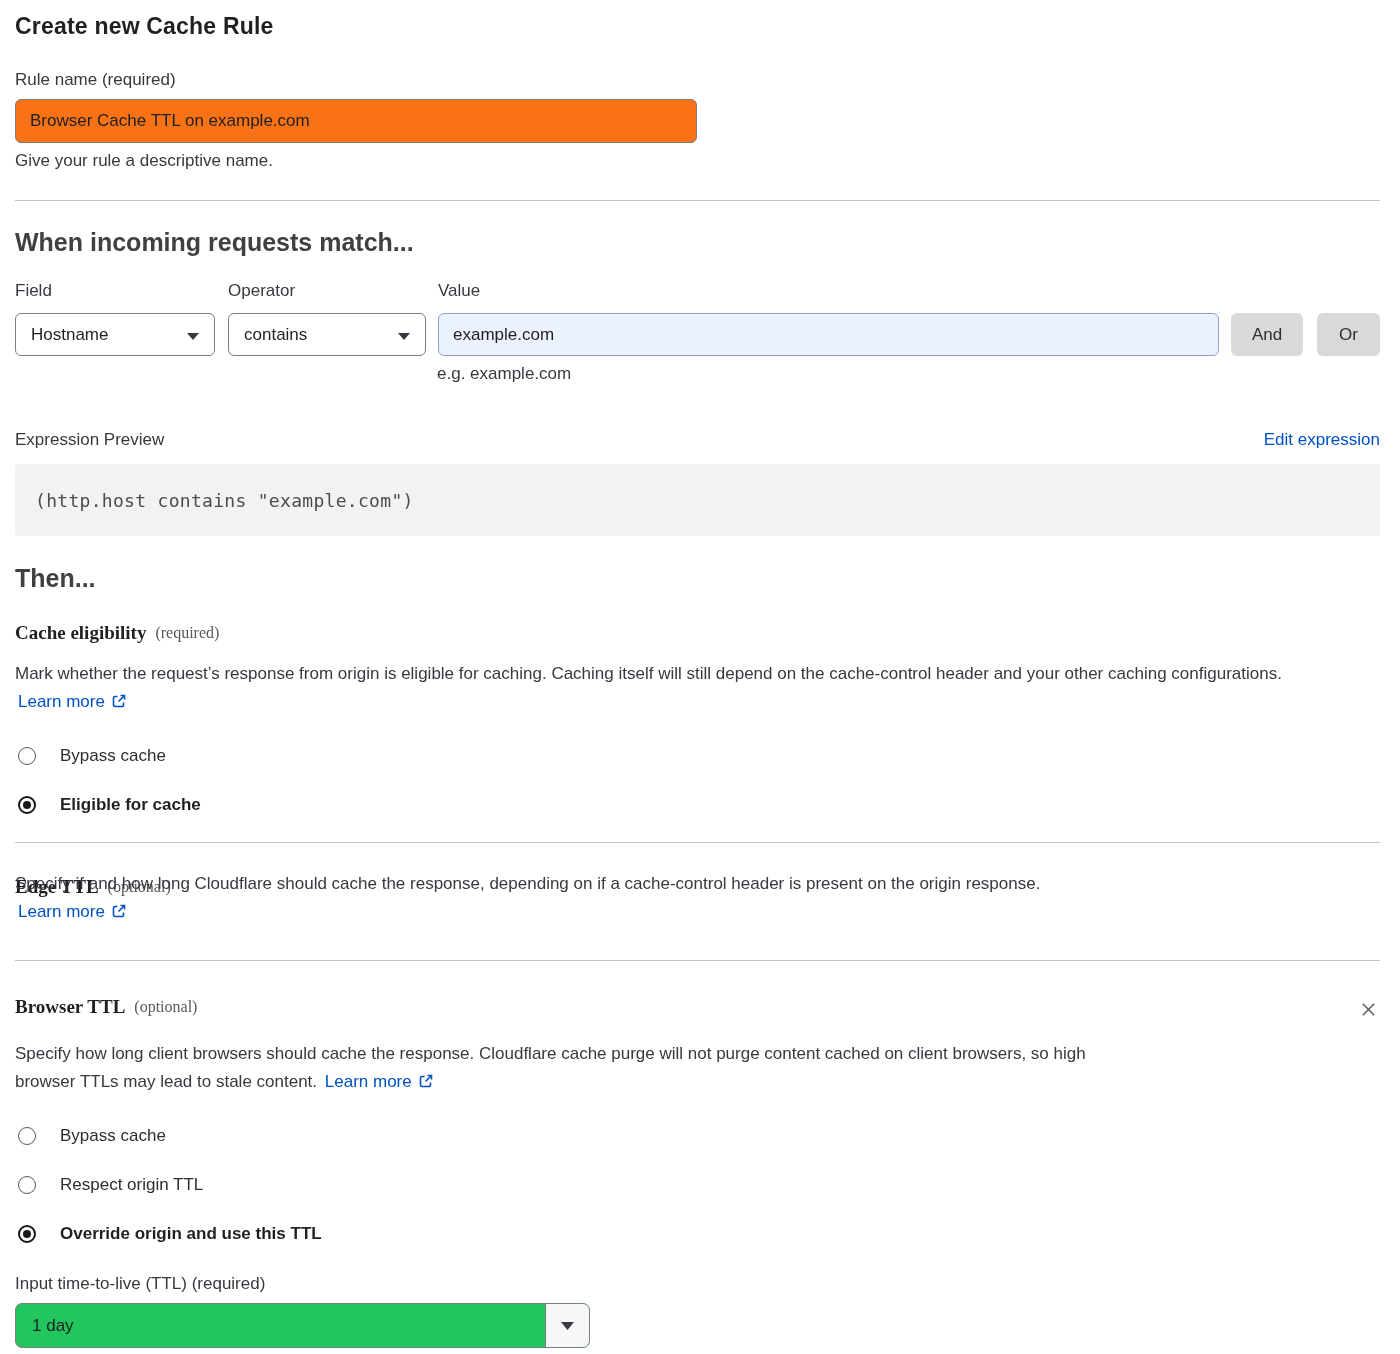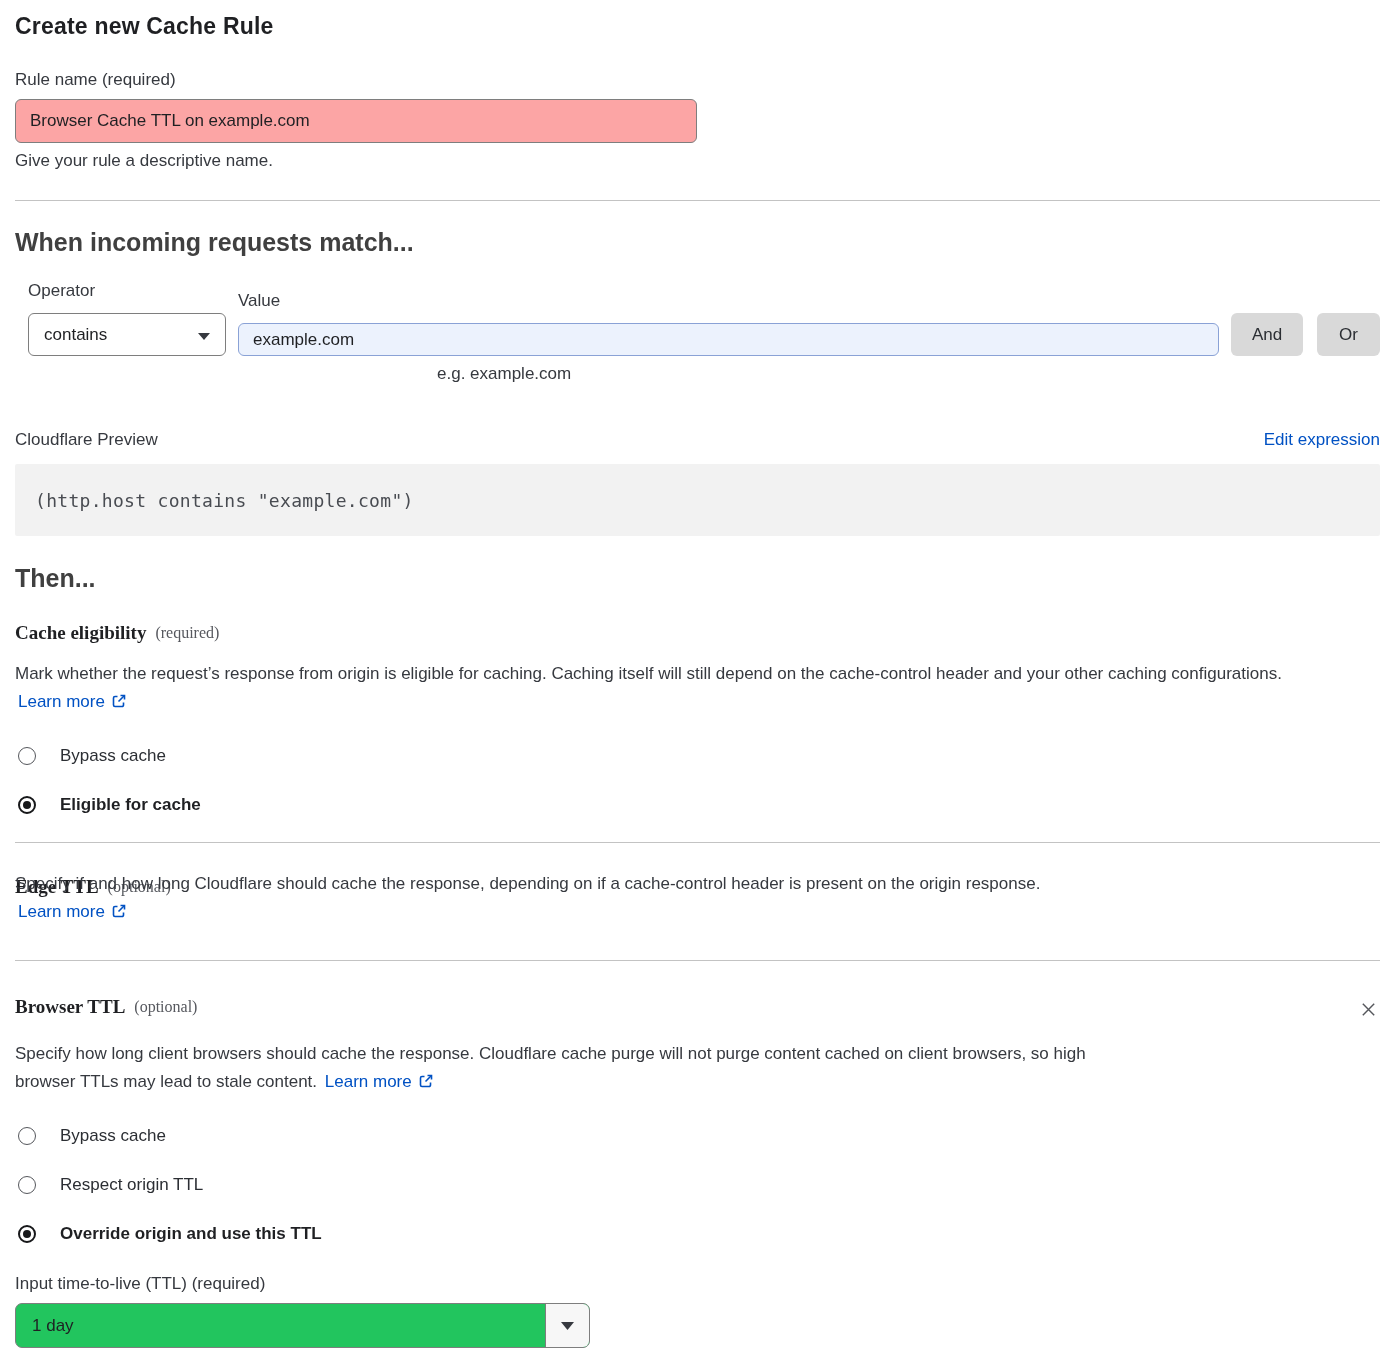--- a/index.html
+++ b/index.html
@@ -15,42 +15,42 @@
   .page-title {
     font-size: 23px; font-weight: 700; color: #1f2023;
     margin: 0 0 30px 0; letter-spacing: .2px;
   }
   .field-label { font-size: 17px; color: #36393f; margin-bottom: 9px; }
   .text-input {
     width: 682px; height: 44px;
     border: 1px solid #7e7e7e; border-radius: 6px;
     font-family: "Liberation Sans", sans-serif;
     font-size: 17px; color: #1f2023; padding: 0 14px;
-    background: #fca5a5; outline: none; display: block;
+    background: #f97316; outline: none; display: block;
   }
   .help-text { font-size: 17px; color: #36393f; margin-top: 8px; }
   .divider { border: none; border-top: 1px solid #c3c3c3; margin: 29px 0 0 0; width: 1365px; }
 
   .section-heading {
     font-size: 25px; font-weight: 700; color: #404040; margin: 27px 0 0 0;
   }
   .match-row { display: flex; align-items: flex-end; margin-top: 24px; }
   .match-col { display: flex; flex-direction: column; }
   .match-col .field-label { margin-bottom: 12px; }
   .select-box {
     height: 43px; background: #fff;
     border: 1px solid #7e7e7e; border-radius: 6px;
     display: flex; align-items: center; justify-content: space-between;
     padding: 0 15px; font-size: 17px; color: #1f2023; cursor: pointer;
   }
   .w-field { width: 200px; }
   .w-operator { width: 198px; margin-left: 13px; }
   .col-value { flex: 1; margin-left: 12px; }
   .value-input {
-    height: 33px; width: 100%;
+    height: 43px; width: 100%;
     background: #ecf2fd; border: 1px solid #8aa2d6; border-radius: 6px;
     font-family: "Liberation Sans", sans-serif;
     font-size: 17px; color: #1f2023; padding: 0 14px; outline: none;
   }
   .gray-btn {
     height: 43px; background: #d9d9d9; color: #2b2e33;
     border: none; border-radius: 6px; font-size: 17px;
     font-family: "Liberation Sans", sans-serif; cursor: pointer;
   }
   .btn-and { width: 72px; margin-left: 12px; }
@@ -149,20 +149,31 @@
   <div class="field-label">Rule name (required)</div>
   <input class="text-input" type="text" value="Browser Cache TTL on example.com" style="">
   <div class="help-text">Give your rule a descriptive name.</div>
 </div>
 
 <hr class="divider">
 
 <h2 class="section-heading">When incoming requests match...</h2>
 
 <div class="match-row">
+  <div class="match-col w-field">
+    <div class="field-label">Field</div>
+    <div class="select-box">
+      <span>Hostname</span>
+      <span>
+        <svg width="12" height="7" viewBox="0 0 12 7">
+            <path d="M0 0h12L6 7z" fill="#36393f"></path>
+          </svg>
+      </span>
+    </div>
+  </div>
   <div class="match-col w-operator">
     <div class="field-label">Operator</div>
     <div class="select-box">
       <span>contains</span>
       <span>
         <svg width="12" height="7" viewBox="0 0 12 7">
             <path d="M0 0h12L6 7z" fill="#36393f"></path>
           </svg>
       </span>
     </div>
@@ -170,21 +181,21 @@
   <div class="match-col col-value">
     <div class="field-label">Value</div>
     <input class="value-input" type="text" value="example.com" style="">
   </div>
   <button class="gray-btn btn-and">And</button>
   <button class="gray-btn btn-or">Or</button>
 </div>
 <div class="value-help">e.g. example.com</div>
 
 <div class="expr-row">
-  <span class="expr-label">Cloudflare Preview</span>
+  <span class="expr-label">Expression Preview</span>
   <a class="link">Edit expression</a>
 </div>
 <div class="code-block">
   <span>(http.host contains "example.com")</span>
 </div>
 
 <h2 class="section-heading then-heading">Then...</h2>
 
 <div class="setting-title-row">
   <span class="setting-title">Cache eligibility</span>

